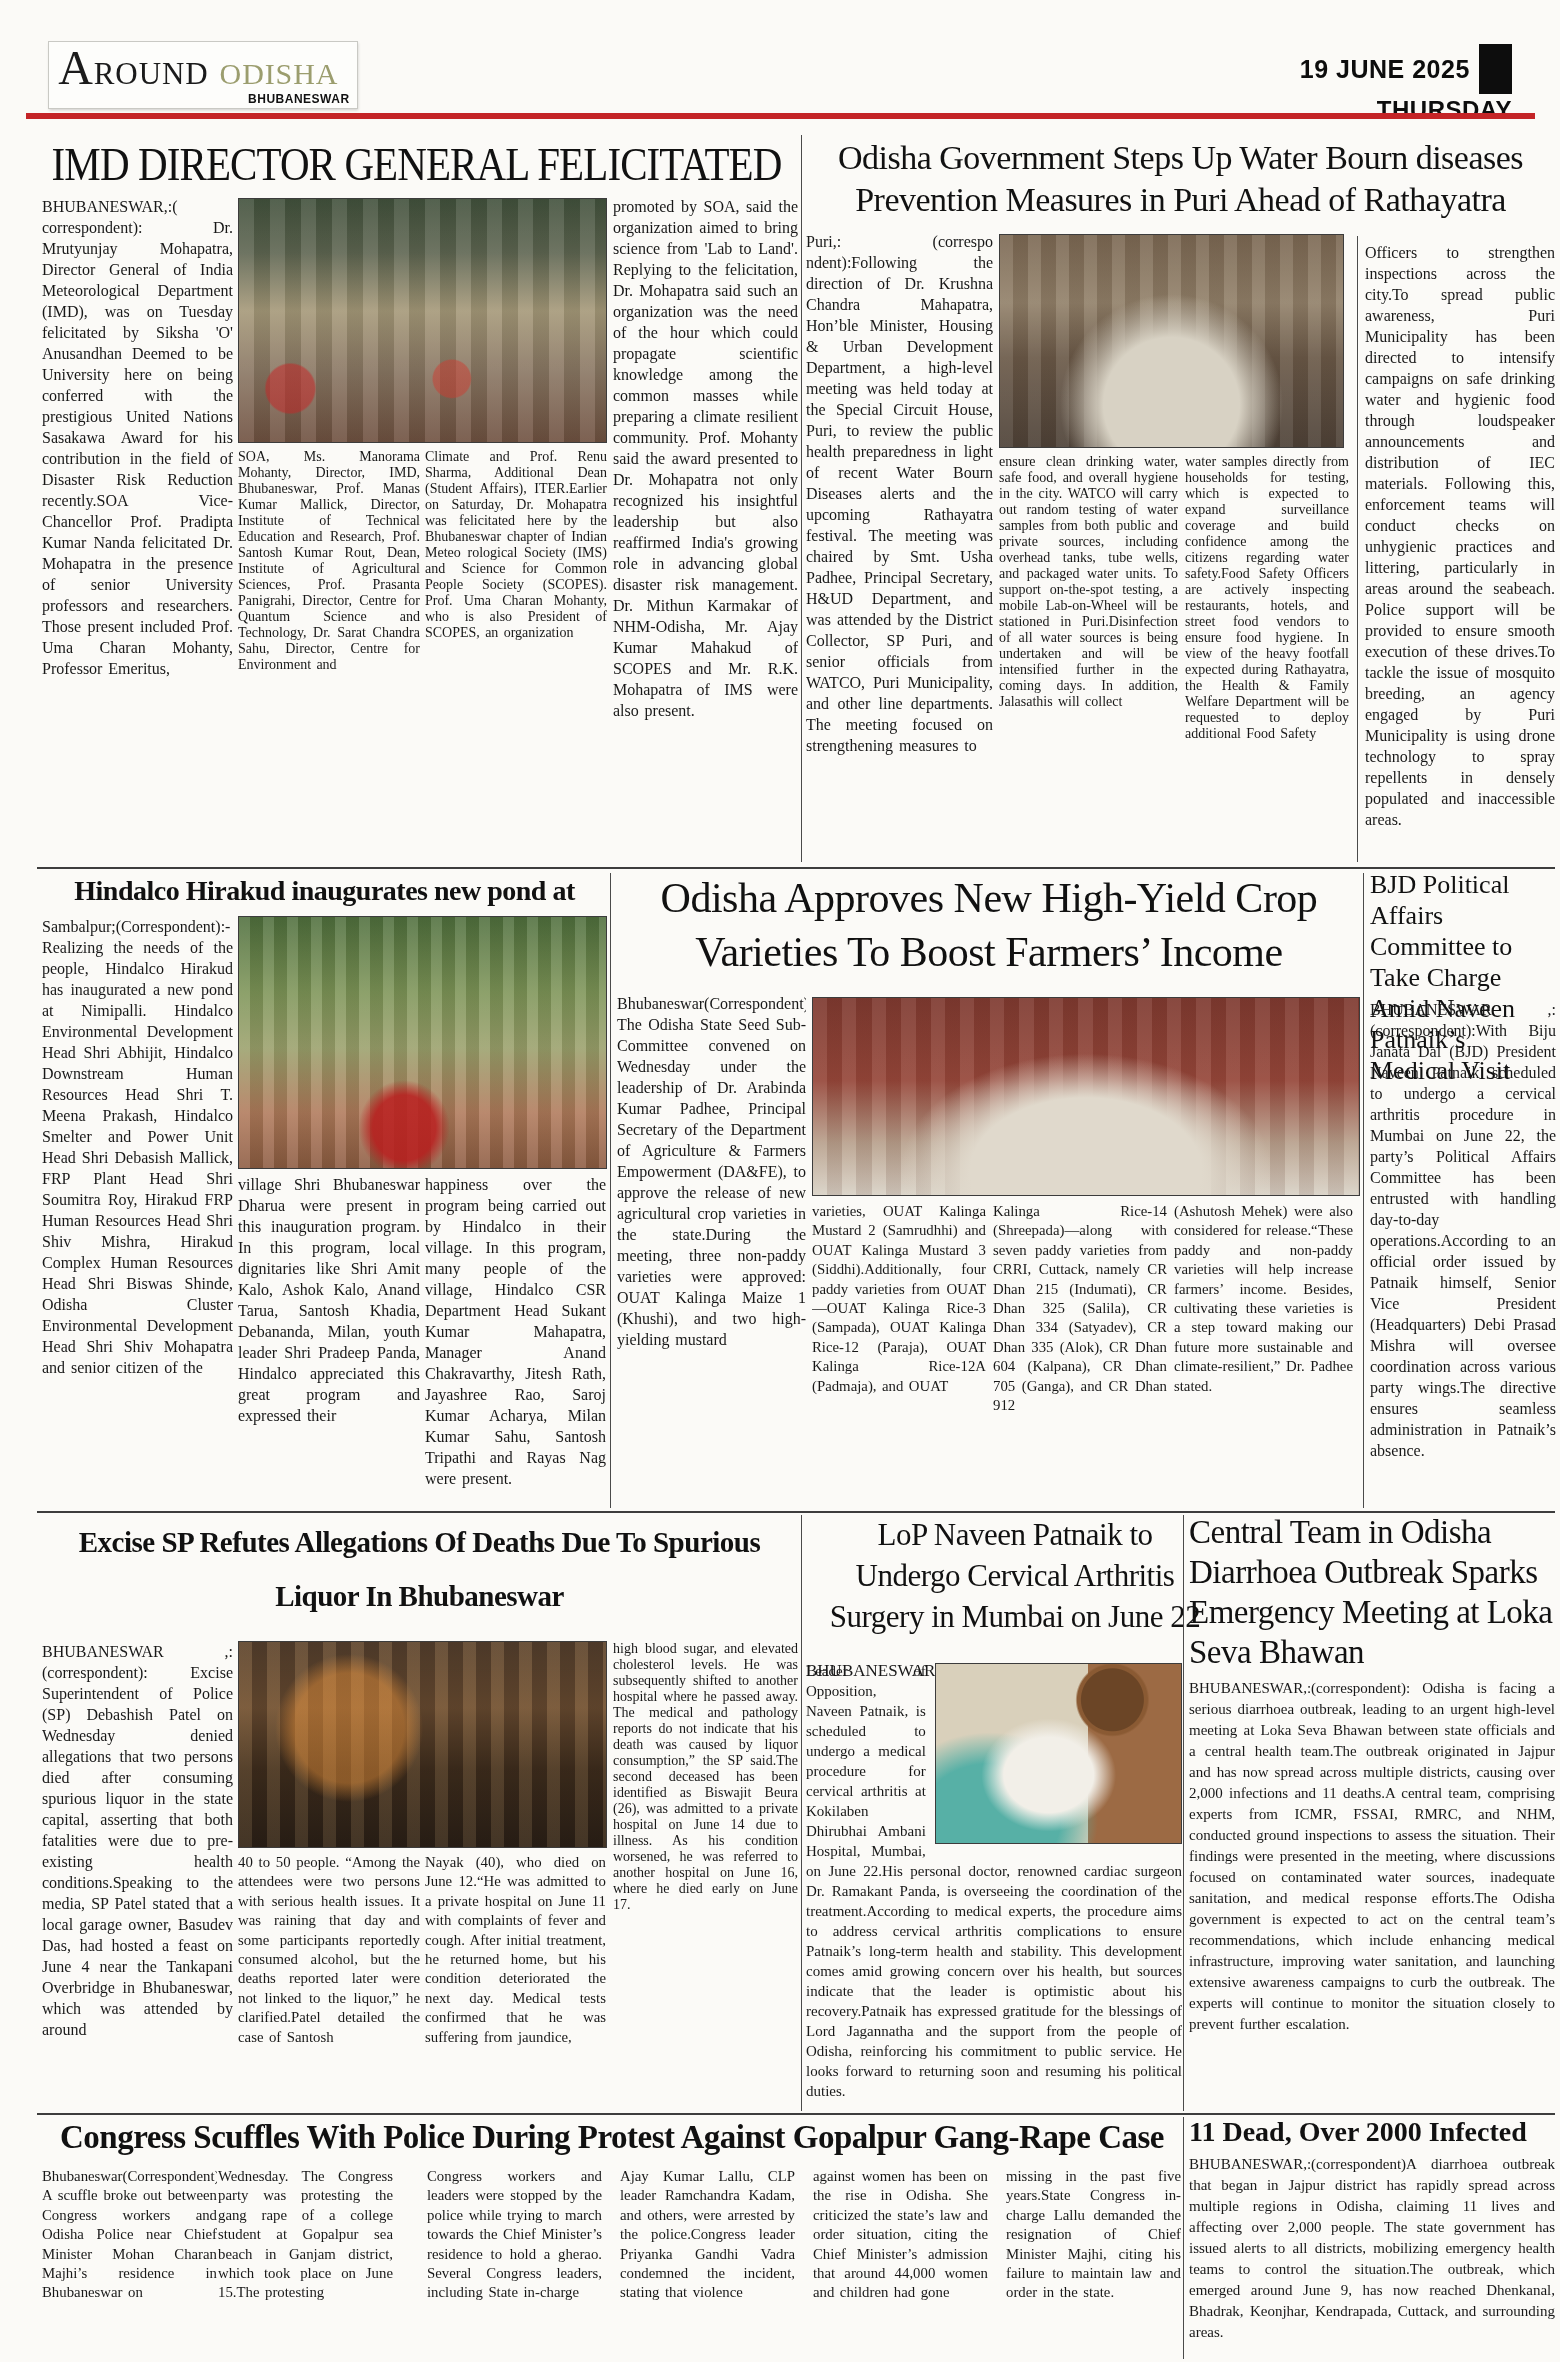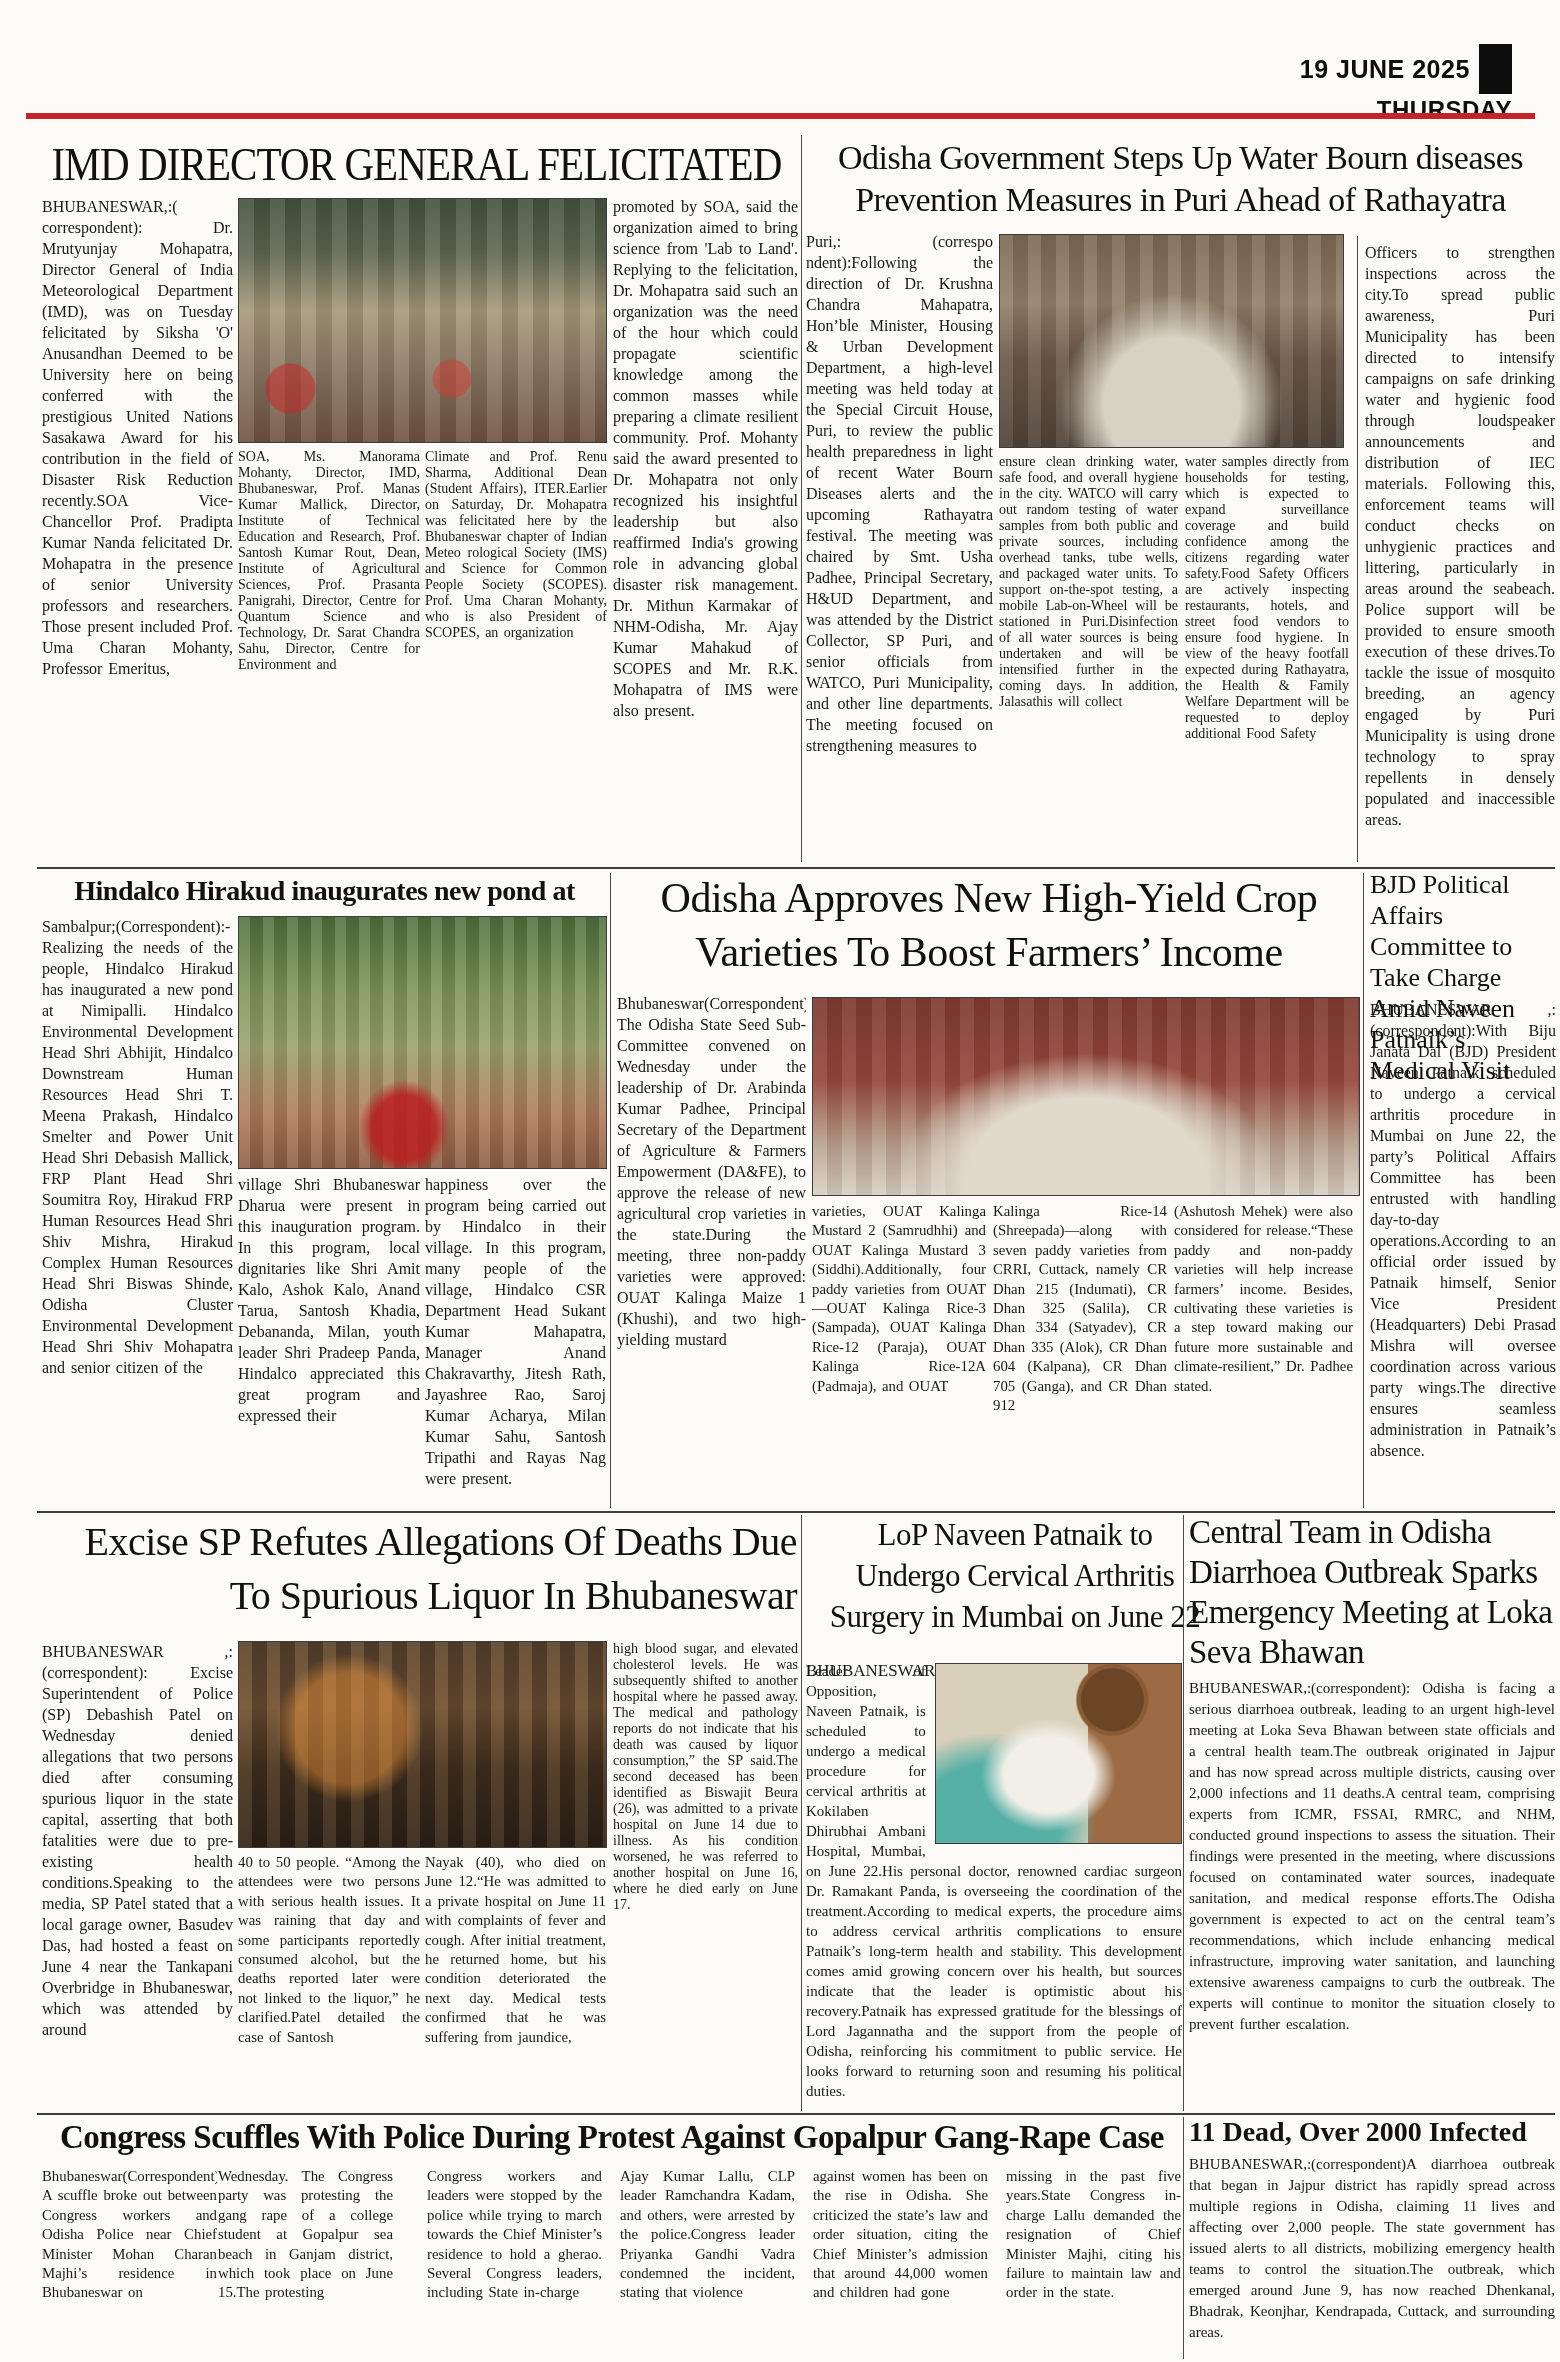--- a/index.html
+++ b/index.html
@@ -20,21 +20,21 @@
   
   .vrule{position:absolute;width:0.9px;background:#4a4a4a;}
   .hrule{position:absolute;height:1.8px;background:#3d3d3d;}
   
   .hl{position:absolute;color:#111;font-family:"Liberation Serif",serif;}
   .hl-1{font-size:41px;line-height:52px;text-align:center;letter-spacing:-0.9px;font-weight:500;transform:scaleY(1.12);transform-origin:top;}
   .hl-2{font-size:34px;line-height:42px;text-align:center;letter-spacing:-0.5px;font-weight:500;}
   .hl-3{font-size:28px;line-height:35px;text-align:center;font-weight:bold;letter-spacing:-0.5px;}
   .hl-4{font-size:42px;line-height:54px;text-align:center;letter-spacing:-0.5px;font-weight:500;}
   .hl-5{font-size:26px;line-height:31px;text-align:left;font-weight:500;}
-  .hl-6{font-size:40px;line-height:54px;text-align:right;letter-spacing:-0.5px;font-weight:400;}
+  .hl-6{font-size:29px;line-height:54px;text-align:center;letter-spacing:-0.5px;font-weight:700;}
   .hl-7{font-size:31px;line-height:41px;text-align:center;font-weight:500;letter-spacing:-0.5px;}
   .hl-8{font-size:33px;line-height:40px;text-align:left;font-weight:500;letter-spacing:-0.5px;}
   .hl-9{font-size:33px;line-height:41px;text-align:center;font-weight:600;letter-spacing:-0.5px;}
   .hl-10{font-size:28px;line-height:33px;text-align:left;font-weight:600;}
   
   .col,.col-sm,.col-xs,.wide,.lede{position:absolute;text-align:justify;overflow:hidden;color:#181818;word-spacing:1.8px;}
   .col{font-size:16px;line-height:21px;}
   .col-sm{font-size:14px;line-height:16px;}
   .col-xs{font-size:14.8px;line-height:19.4px;}
   .wide{font-size:15px;line-height:21px;}
@@ -67,20 +67,27 @@
     radial-gradient(circle at 72% 20%, #6b4526 0 31px, #8a5a33 32px 35px, transparent 37px),
     radial-gradient(ellipse at 46% 62%, #f2efe8 0 24%, transparent 36%),
     radial-gradient(ellipse at 22% 88%, #57b0a6 0 26%, transparent 40%),
     linear-gradient(90deg,#d9d0bb 0 62%,#9c6a44 62% 100%);}
 </style>
 </head>
 <body>
 
 <div class="page">
 
+  <div class="logo-box">
+    <div class="logo-line">
+      <span class="logo-main">Around</span>
+      <span class="logo-accent">Odisha</span>
+    </div>
+    <div class="logo-sub">BHUBANESWAR</div>
+  </div>
   <div class="date-wrap">
     <div class="date-row">
       <span class="date-text">19 JUNE 2025</span>
       <span class="date-block"></span>
     </div>
     <div class="day-text">THURSDAY</div>
   </div>
   <div class="red-rule"></div>
 
   <div class="hl hl-1" style="left:42px;top:135px;width:749px;">IMD DIRECTOR GENERAL FELICITATED BY SOA</div>

